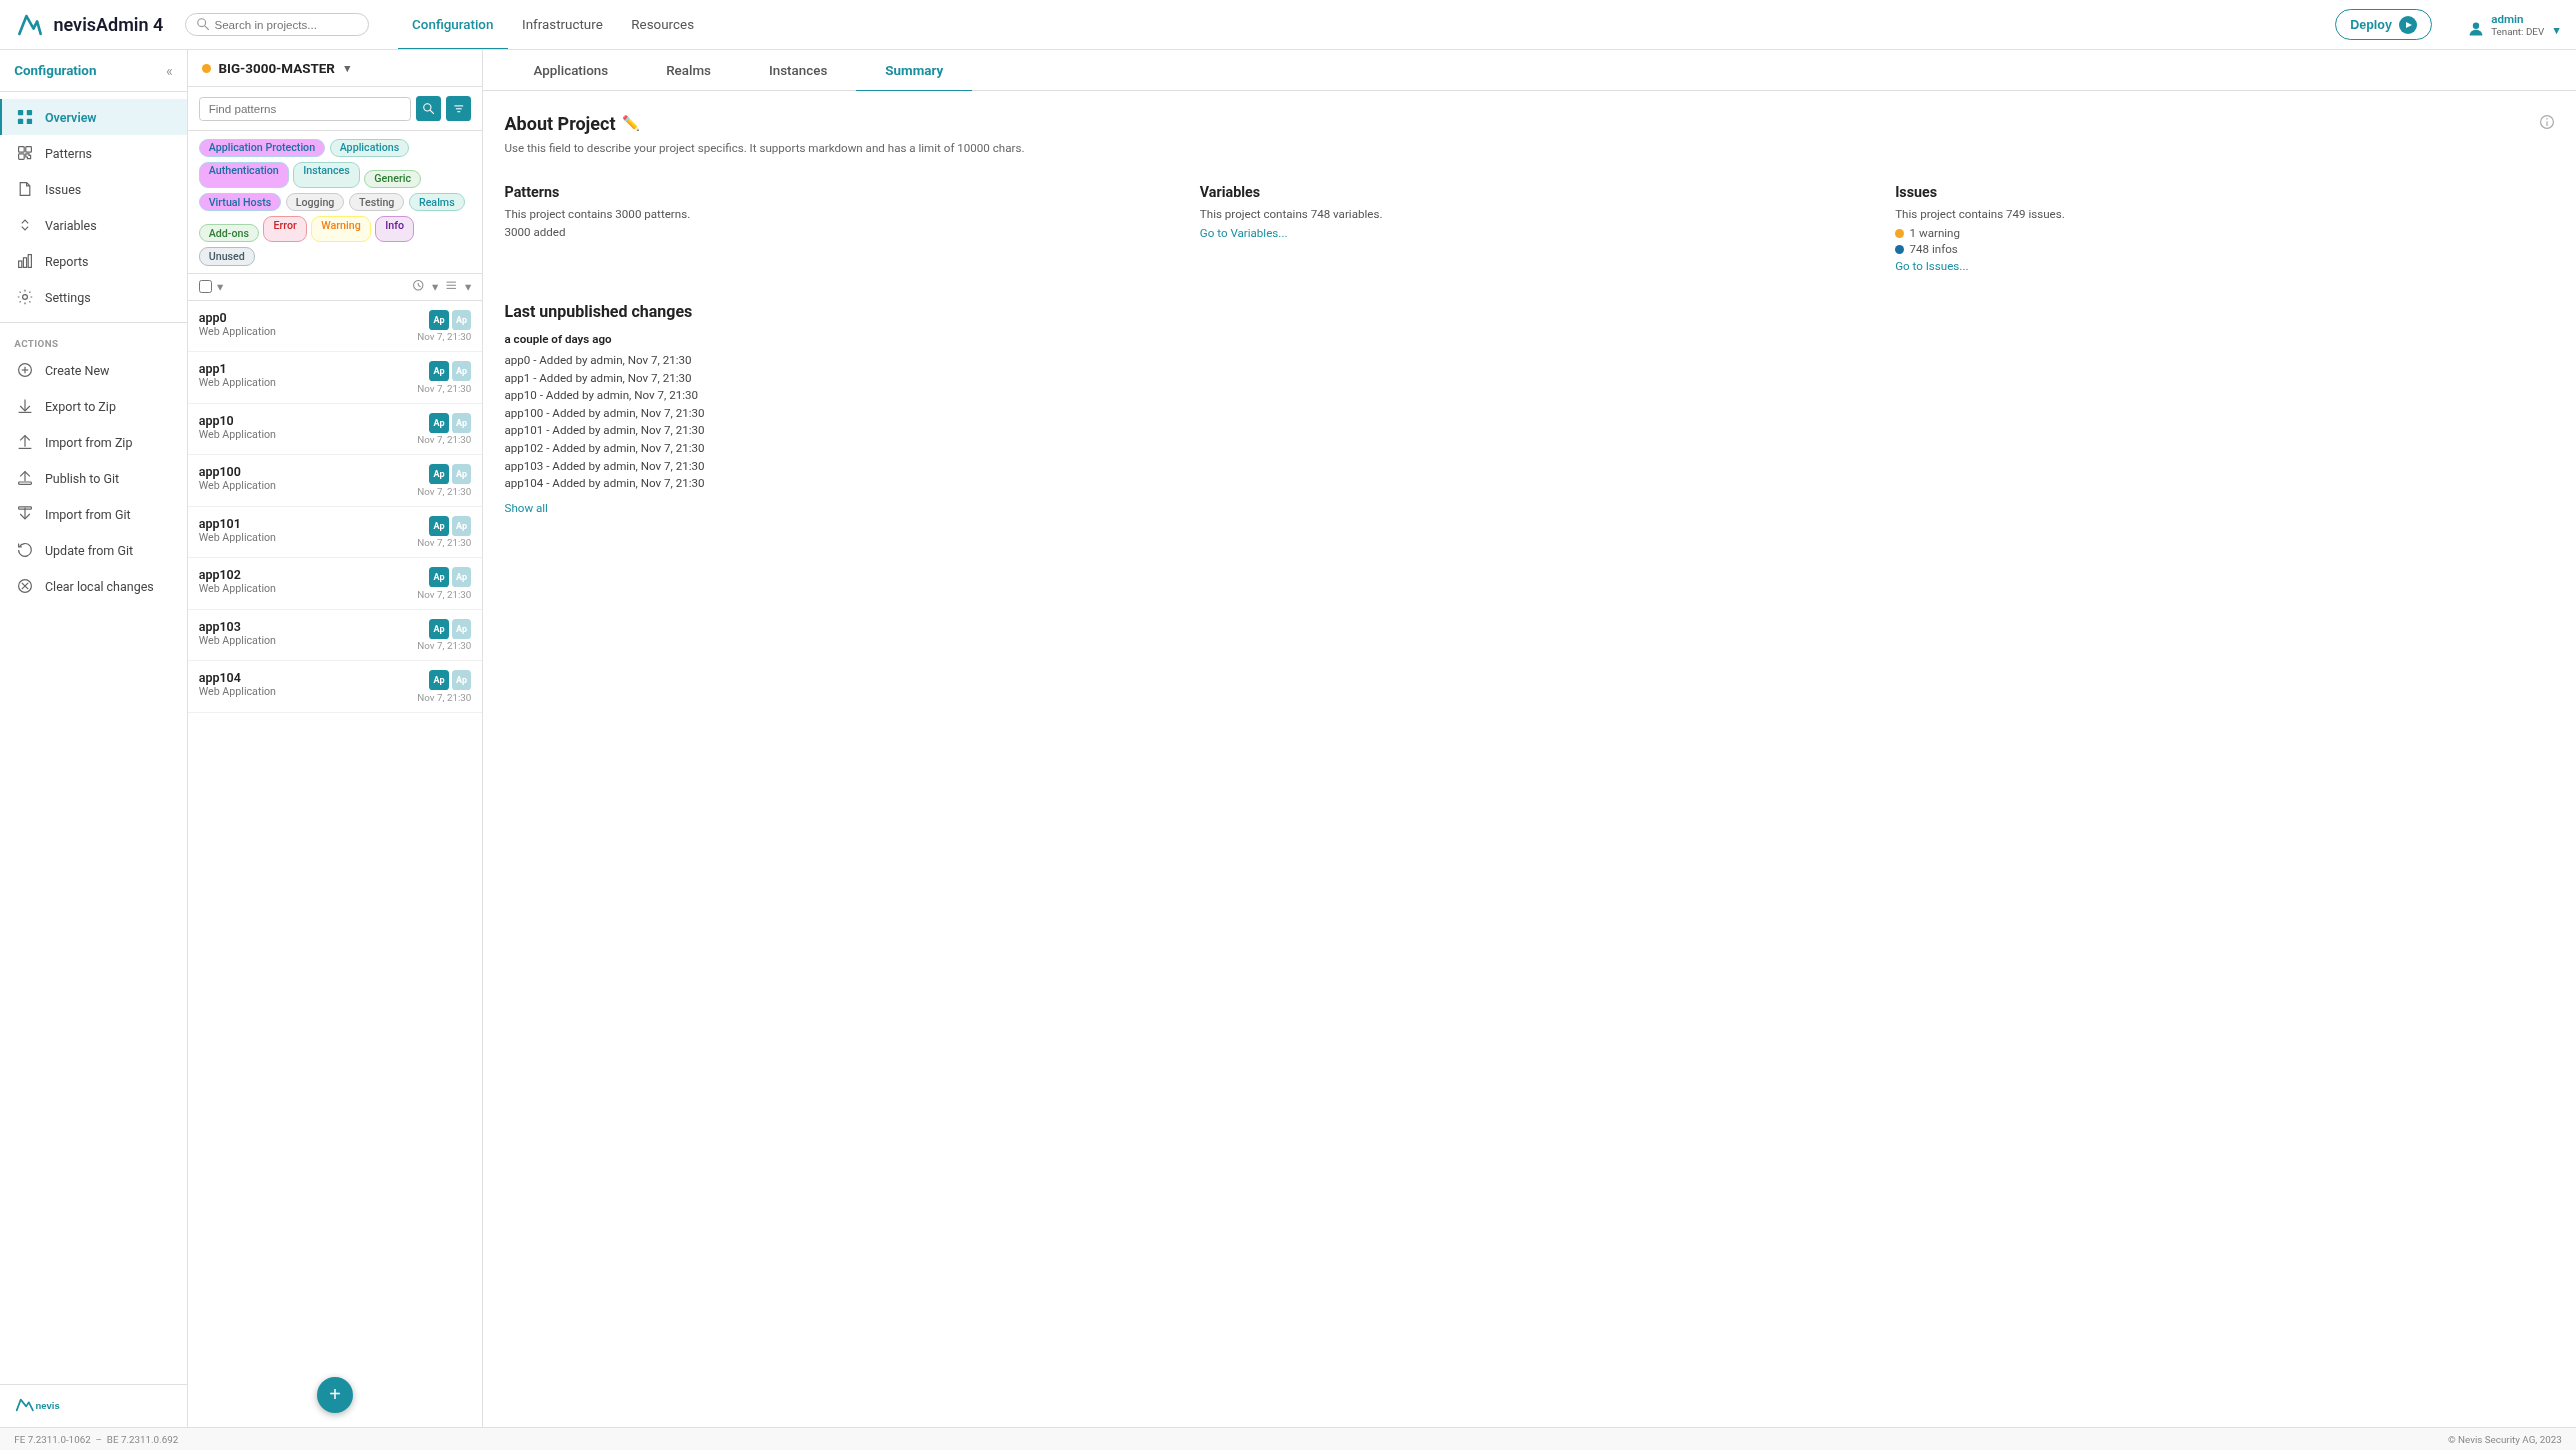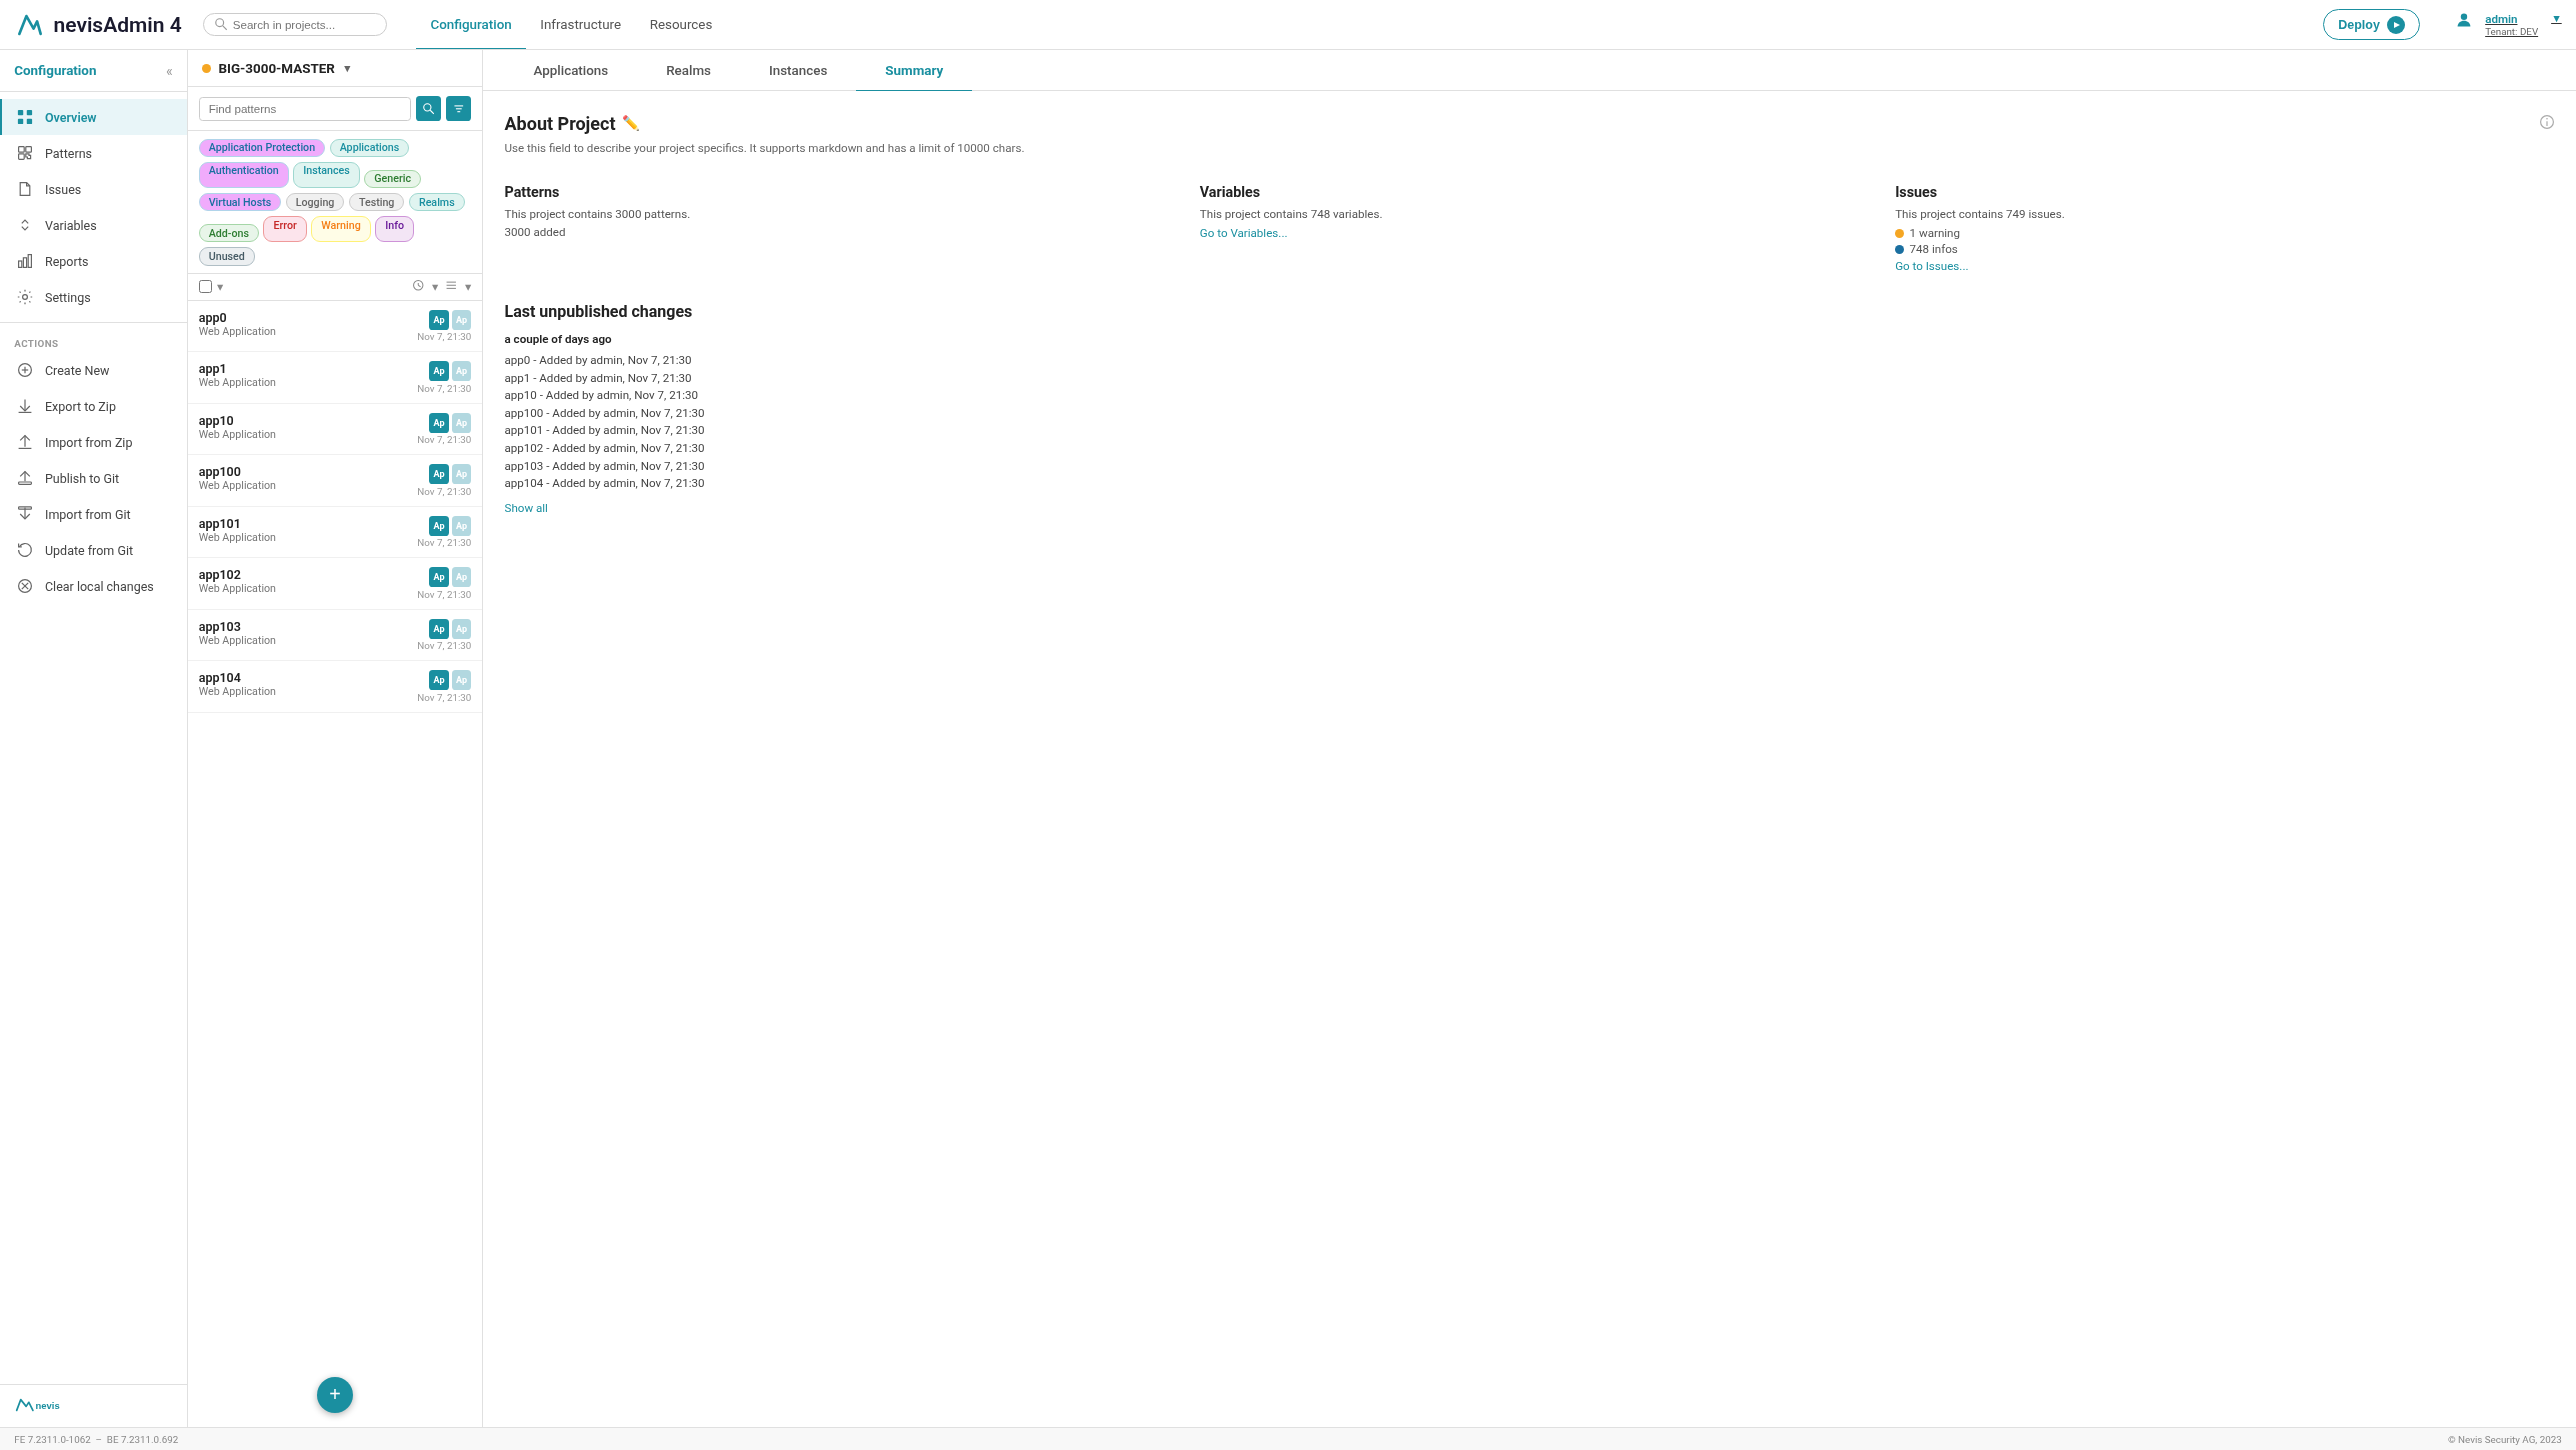--- a/index.html
+++ b/index.html
@@ -5,21 +5,21 @@
     * { box-sizing: border-box; margin: 0; padding: 0; }
     body { font-family: -apple-system, BlinkMacSystemFont, 'Segoe UI', Roboto, sans-serif; font-size: 12.5px; background: #f5f5f5; color: #333; display: flex; flex-direction: column; height: 100vh; overflow: hidden; }
 
     
     .top-nav {
       display: flex; align-items: center; background: #fff; border-bottom: 0.9px solid #e0e0e0;
       padding: 0 14.3px; height: 50px; flex-shrink: 0; gap: 21.5px;
     }
     .logo-area { display: flex; align-items: center; gap: 7.2px; }
     .logo-icon { width: 32px; height: 32px; }
-    .logo-text { font-size: 21px; font-weight: 600; color: #1a1a2e; }
+    .logo-text { font-size: 18px; font-weight: 600; color: #1a1a2e; }
     .search-box {
       display: flex; align-items: center; border: 0.9px solid #ccc; border-radius: 18px;
       padding: 3.6px 10.7px; gap: 5.4px; min-width: 179px; background: #fff;
     }
     .search-box input { border: none; outline: none; font-size: 11.6px; width: 143px; }
     .nav-links { display: flex; align-items: center; gap: 0; margin-left: 7.2px; }
     .nav-link {
       padding: 16px 14.3px; font-size: 13.4px; color: #555; cursor: pointer; text-decoration: none;
       border-bottom: 1.8px solid transparent; white-space: nowrap;
     }
@@ -30,21 +30,21 @@
       cursor: pointer; margin-left: auto; text-align: right;
     }
     .deploy-btn .play-icon {
       width: 18px; height: 18px; background: #1a8fa0; border-radius: 50%;
       display: flex; align-items: center; justify-content: center;
     }
     .deploy-btn .play-icon::after {
       content: ''; border-left: 6.3px solid #fff; border-top: 3.6px solid transparent;
       border-bottom: 3.6px solid transparent; margin-left: 1.8px;
     }
-    .user-area { display: flex; align-items: flex-start; gap: 13px; margin-left: 14.3px; cursor: pointer; text-decoration: underline; }
+    .user-area { display: flex; align-items: flex-end; gap: 7px; margin-left: 14.3px; cursor: pointer; }
     .user-info { display: flex; flex-direction: column; }
     .user-name { font-size: 11.6px; font-weight: 600; color: #1a8fa0; }
     .user-tenant { font-size: 9.8px; color: #666; }
     .chevron { color: #1a8fa0; font-size: 10.7px; }
 
     
     .main-layout { display: flex; flex: 1; overflow: hidden; }
 
     
     .sidebar {

